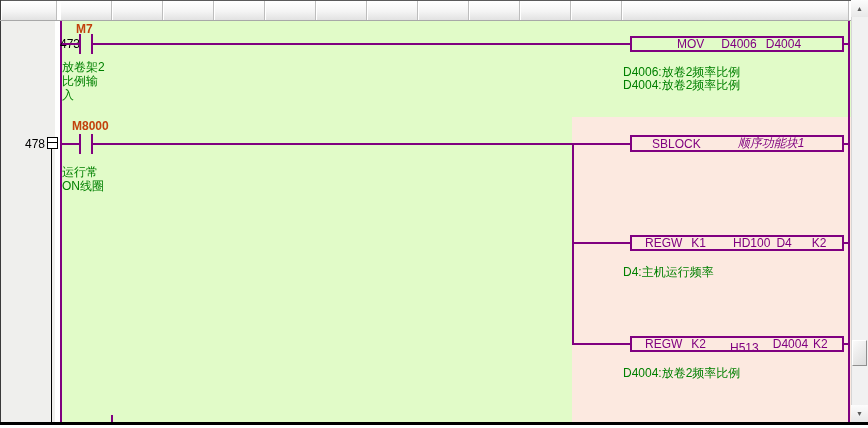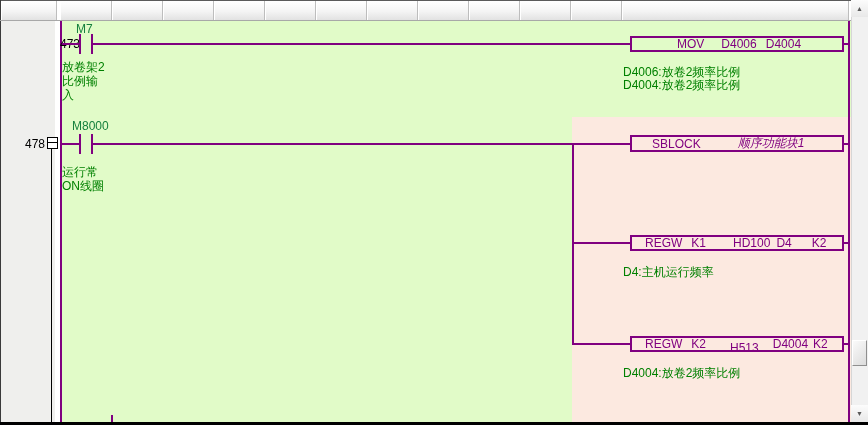--- a/index.html
+++ b/index.html
@@ -19,21 +19,21 @@
   
   .canvas-bg{left:1px;top:21px;width:850px;height:401px;background:#ffffff;}
   .leftcol{left:1px;top:21px;width:54px;height:401px;background:#efefed;}
   .green-bg{left:61px;top:21px;width:790px;height:401px;background:#e1fbc8;}
   .pink-bg{left:572px;top:117px;width:279px;height:305px;background:#fce9e0;}
   
   .pline{position:absolute;background:#800080;}
   .kline{position:absolute;background:#000000;}
   
   .rownum{position:absolute;width:44px;text-align:right;color:#000;font-size:12px;}
-  .devlabel{position:absolute;color:#15803d;font-size:12px;white-space:nowrap;}
+  .devlabel{position:absolute;color:#c2410c;font-size:12px;white-space:nowrap;font-weight:bold;}
   .comment{position:absolute;color:#008000;font-size:12px;line-height:14px;white-space:nowrap;}
   .comment div{white-space:nowrap;}
   
   .ibox{
     position:absolute;left:630px;width:214px;box-sizing:border-box;
     border:2px solid #800080;color:#800080;
     display:flex;align-items:center;white-space:nowrap;font-size:12px;
   }
   .ibox span{display:inline-block;}
   

